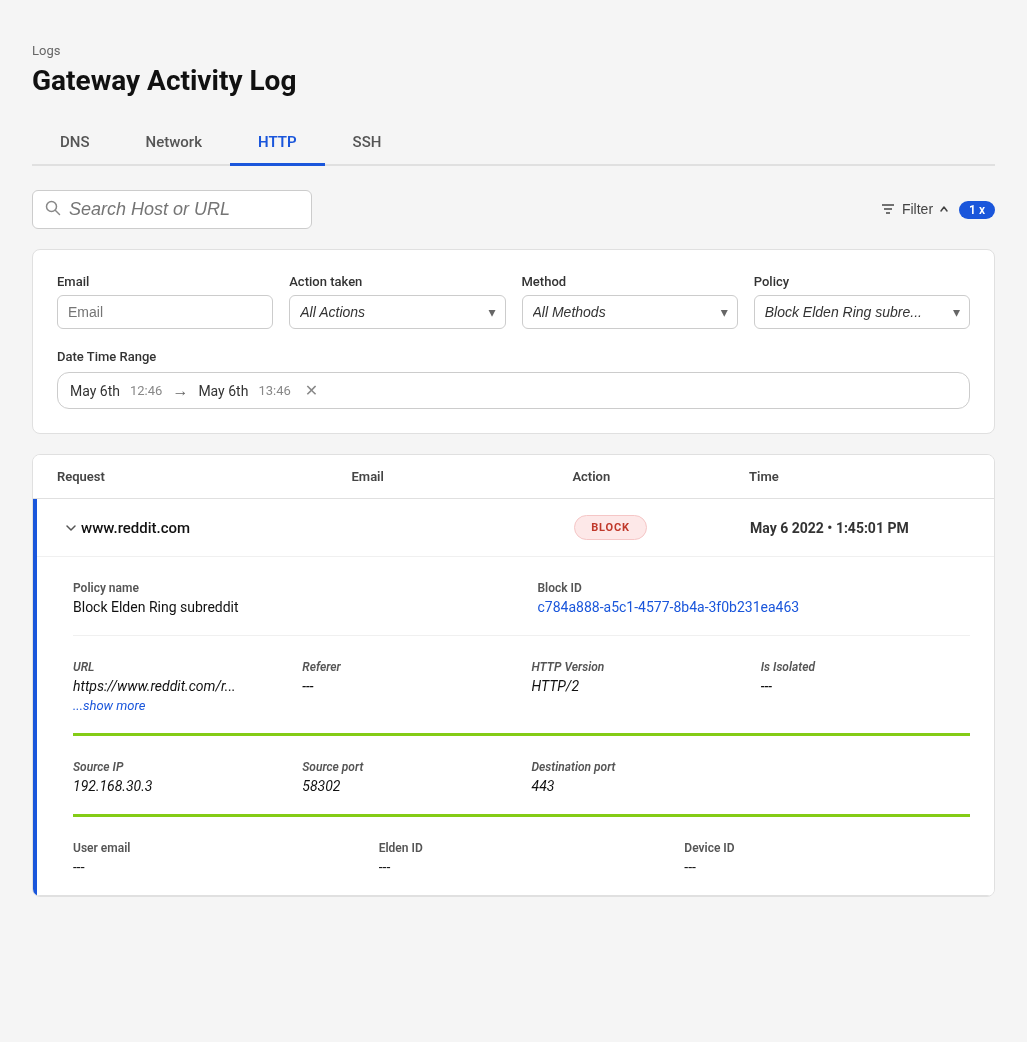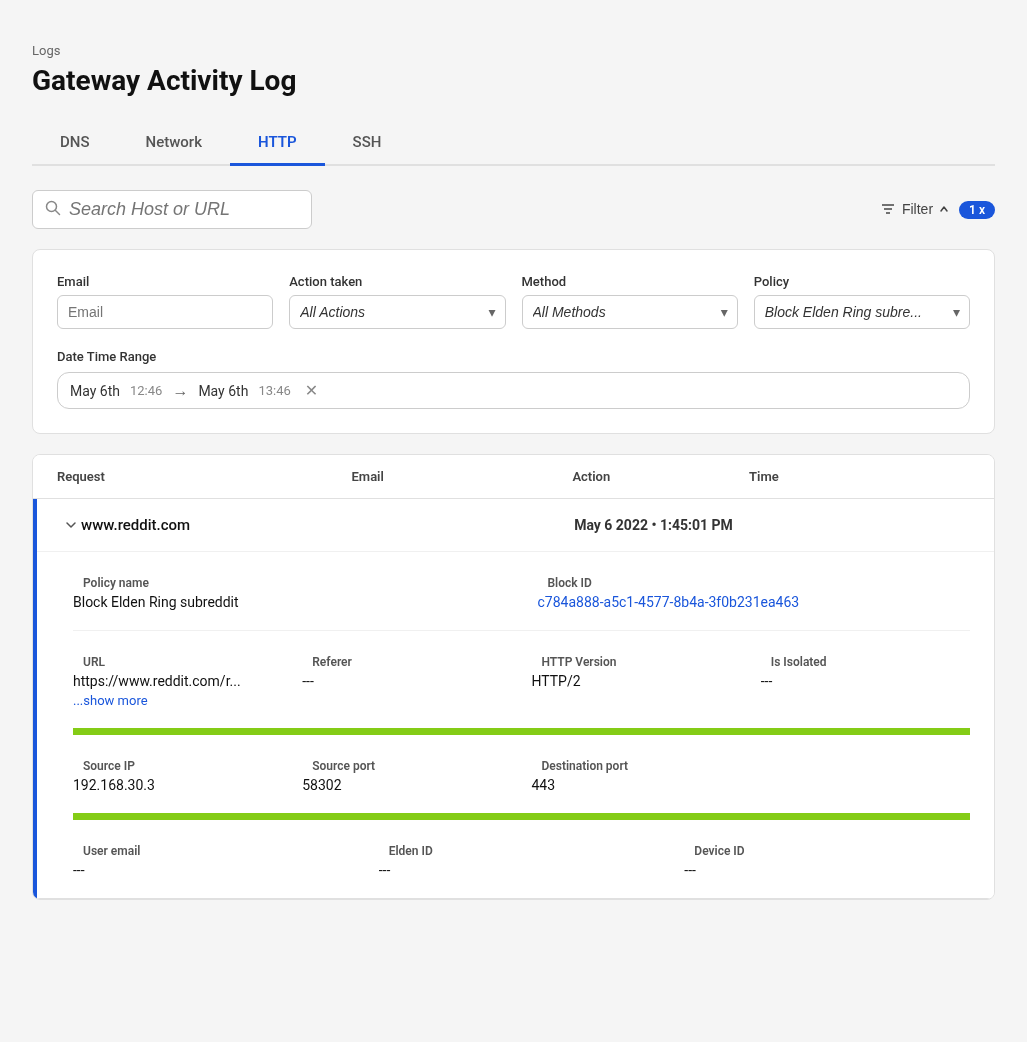--- a/index.html
+++ b/index.html
@@ -273,32 +273,32 @@
       border-bottom: 1px solid #f0f0f0;
     }
     .detail-grid:last-child {
       border-bottom: none;
     }
     .detail-grid-4 {
       display: grid;
       grid-template-columns: 1fr 1fr 1fr 1fr;
       gap: 20px 20px;
       padding: 24px 0 20px 0;
-      border-bottom: 7px solid #84cc16;
+      border-bottom: 3px solid #84cc16;
+      font-style: italic;
     }
     .detail-item {
       display: flex;
       flex-direction: column;
       gap: 4px;
     }
     .detail-label {
       font-size: 12px;
       font-weight: 600;
       color: #555;
-      margin-left: 10px;
     }
     .detail-value {
       font-size: 14px;
       color: #111;
     }
     .detail-link {
       color: #1a56db;
       text-decoration: none;
       word-break: break-all;
       font-size: 14px;
@@ -429,20 +429,23 @@
       <div class="table-row">
         <div class="row-request">
           <button class="chevron-btn">
             <svg width="16" height="16" viewBox="0 0 16 16" fill="none">
               <polyline points="4,6 8,10 12,6" stroke="#555" stroke-width="1.5" stroke-linecap="round" stroke-linejoin="round" fill="none"></polyline>
             </svg>
           </button>
           <span>www.reddit.com</span>
         </div>
         <div></div>
+        <div>
+          <span class="block-badge">BLOCK</span>
+        </div>
         <div class="row-time">May 6 2022 • 1:45:01 PM</div>
       </div>
 
       <div class="detail-section">
 
         <div class="detail-grid">
           <div class="detail-item">
             <span class="detail-label">Policy name</span>
             <span class="detail-value">Block Elden Ring subreddit</span>
           </div>

